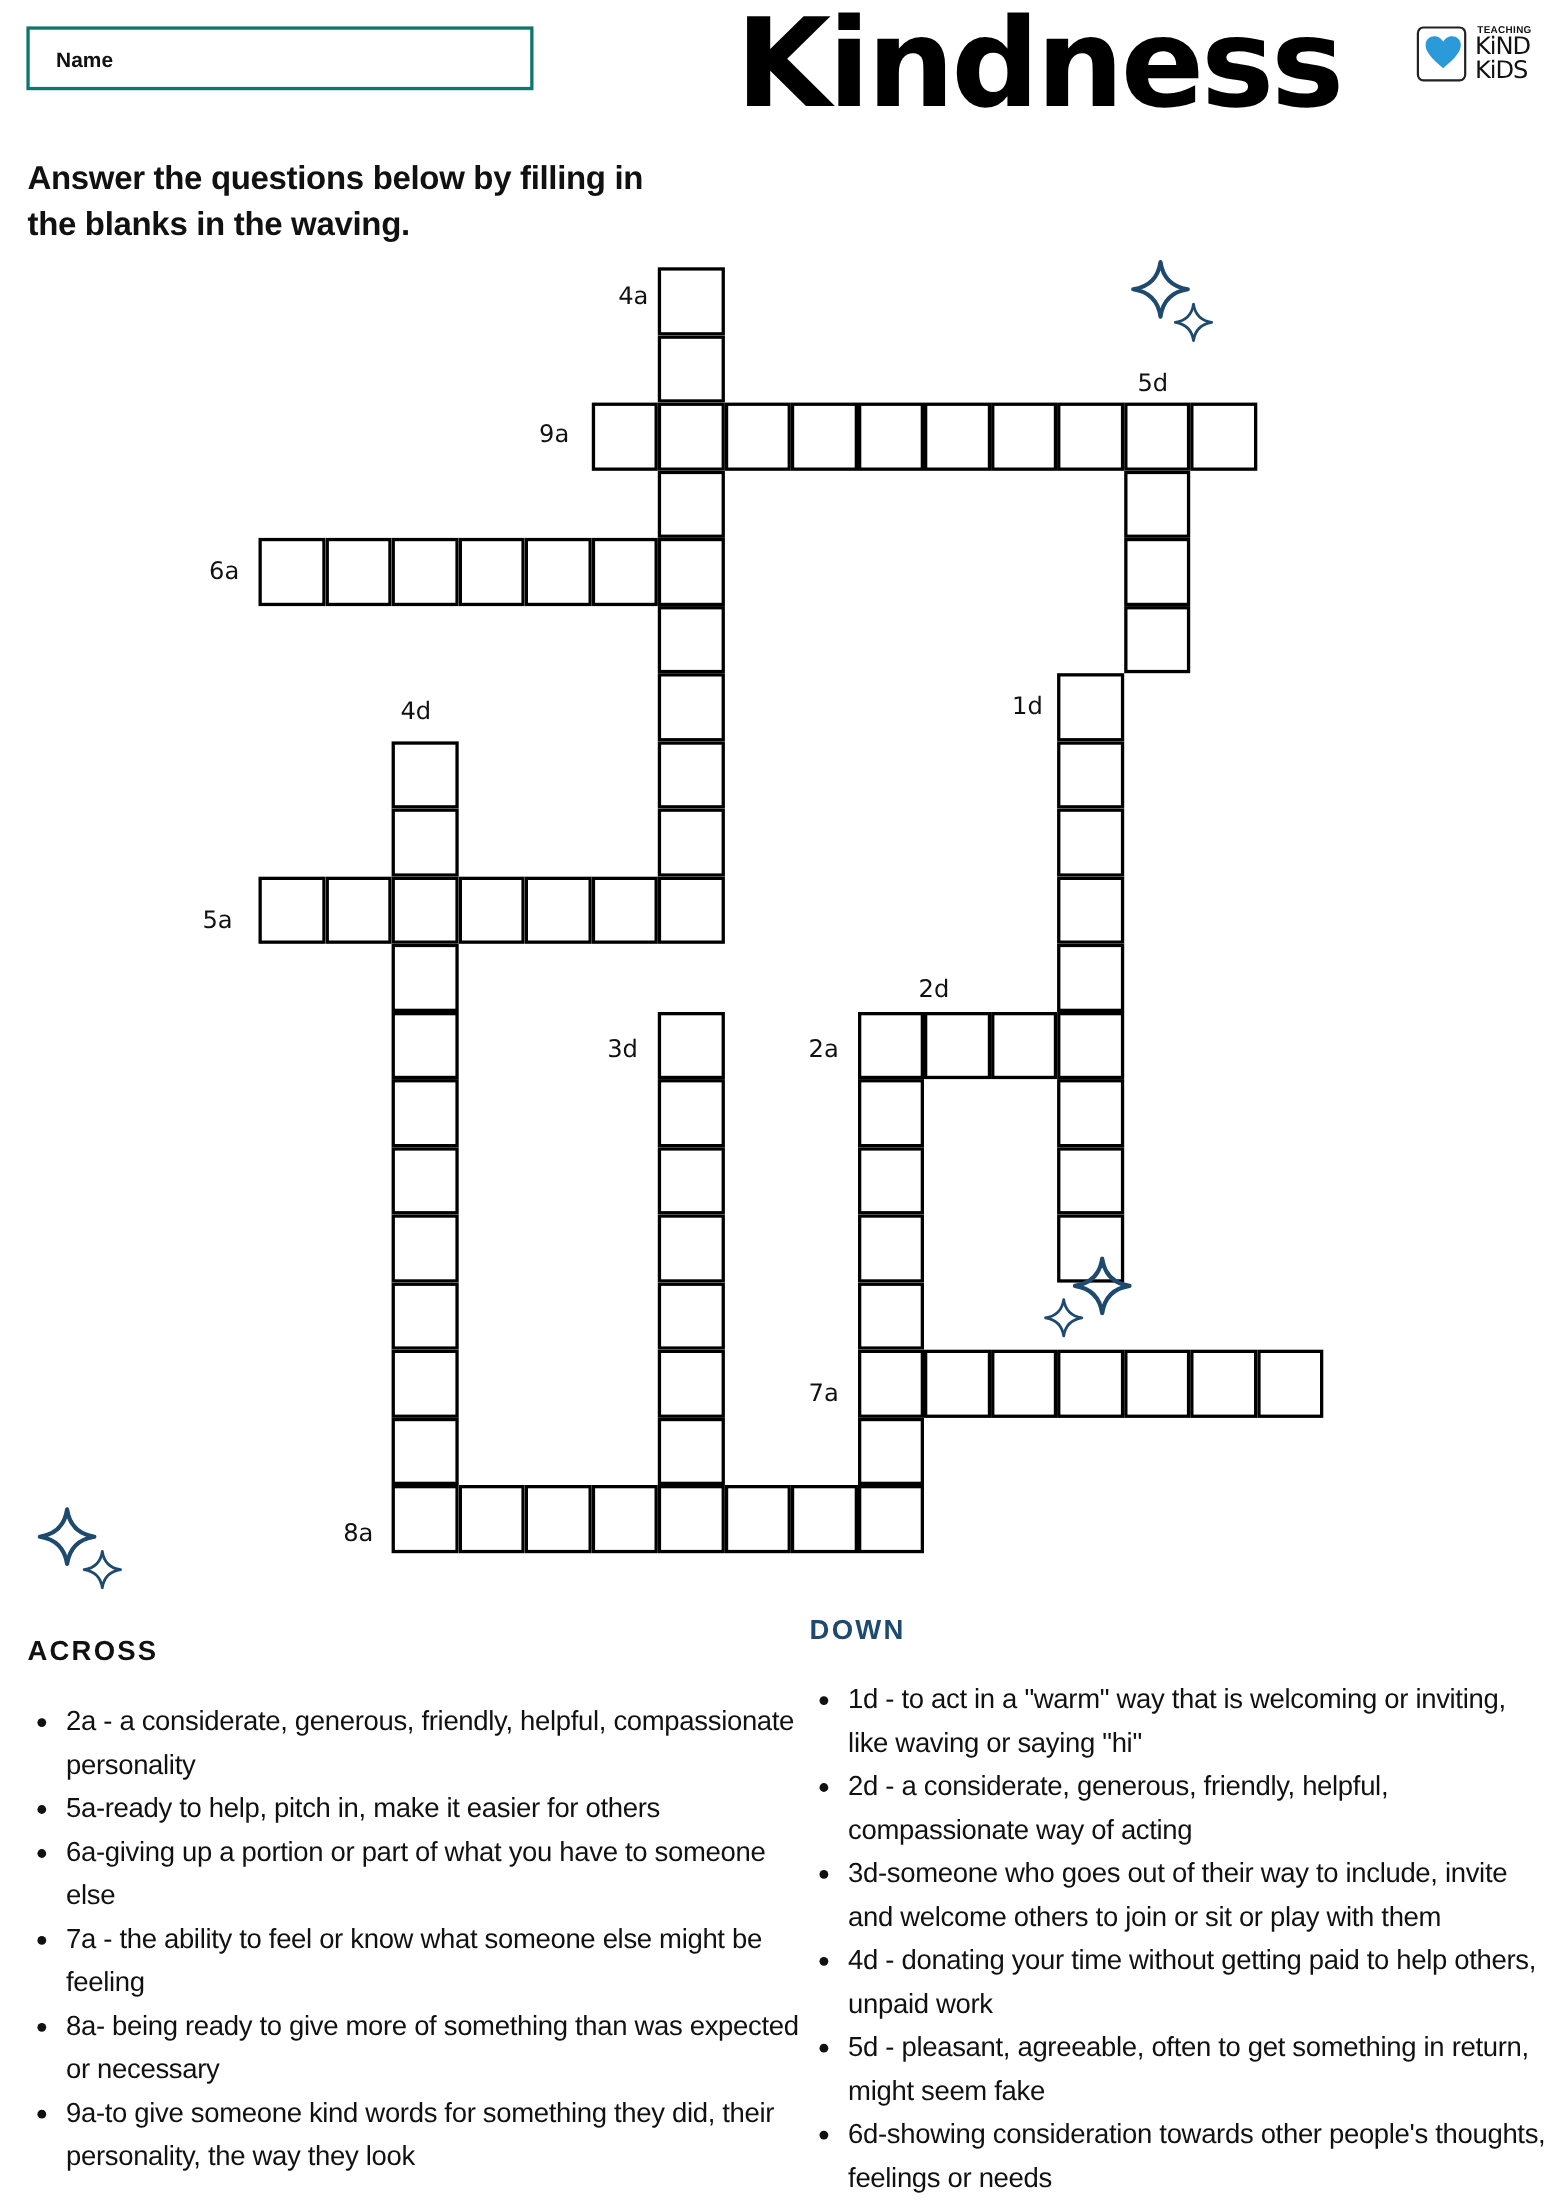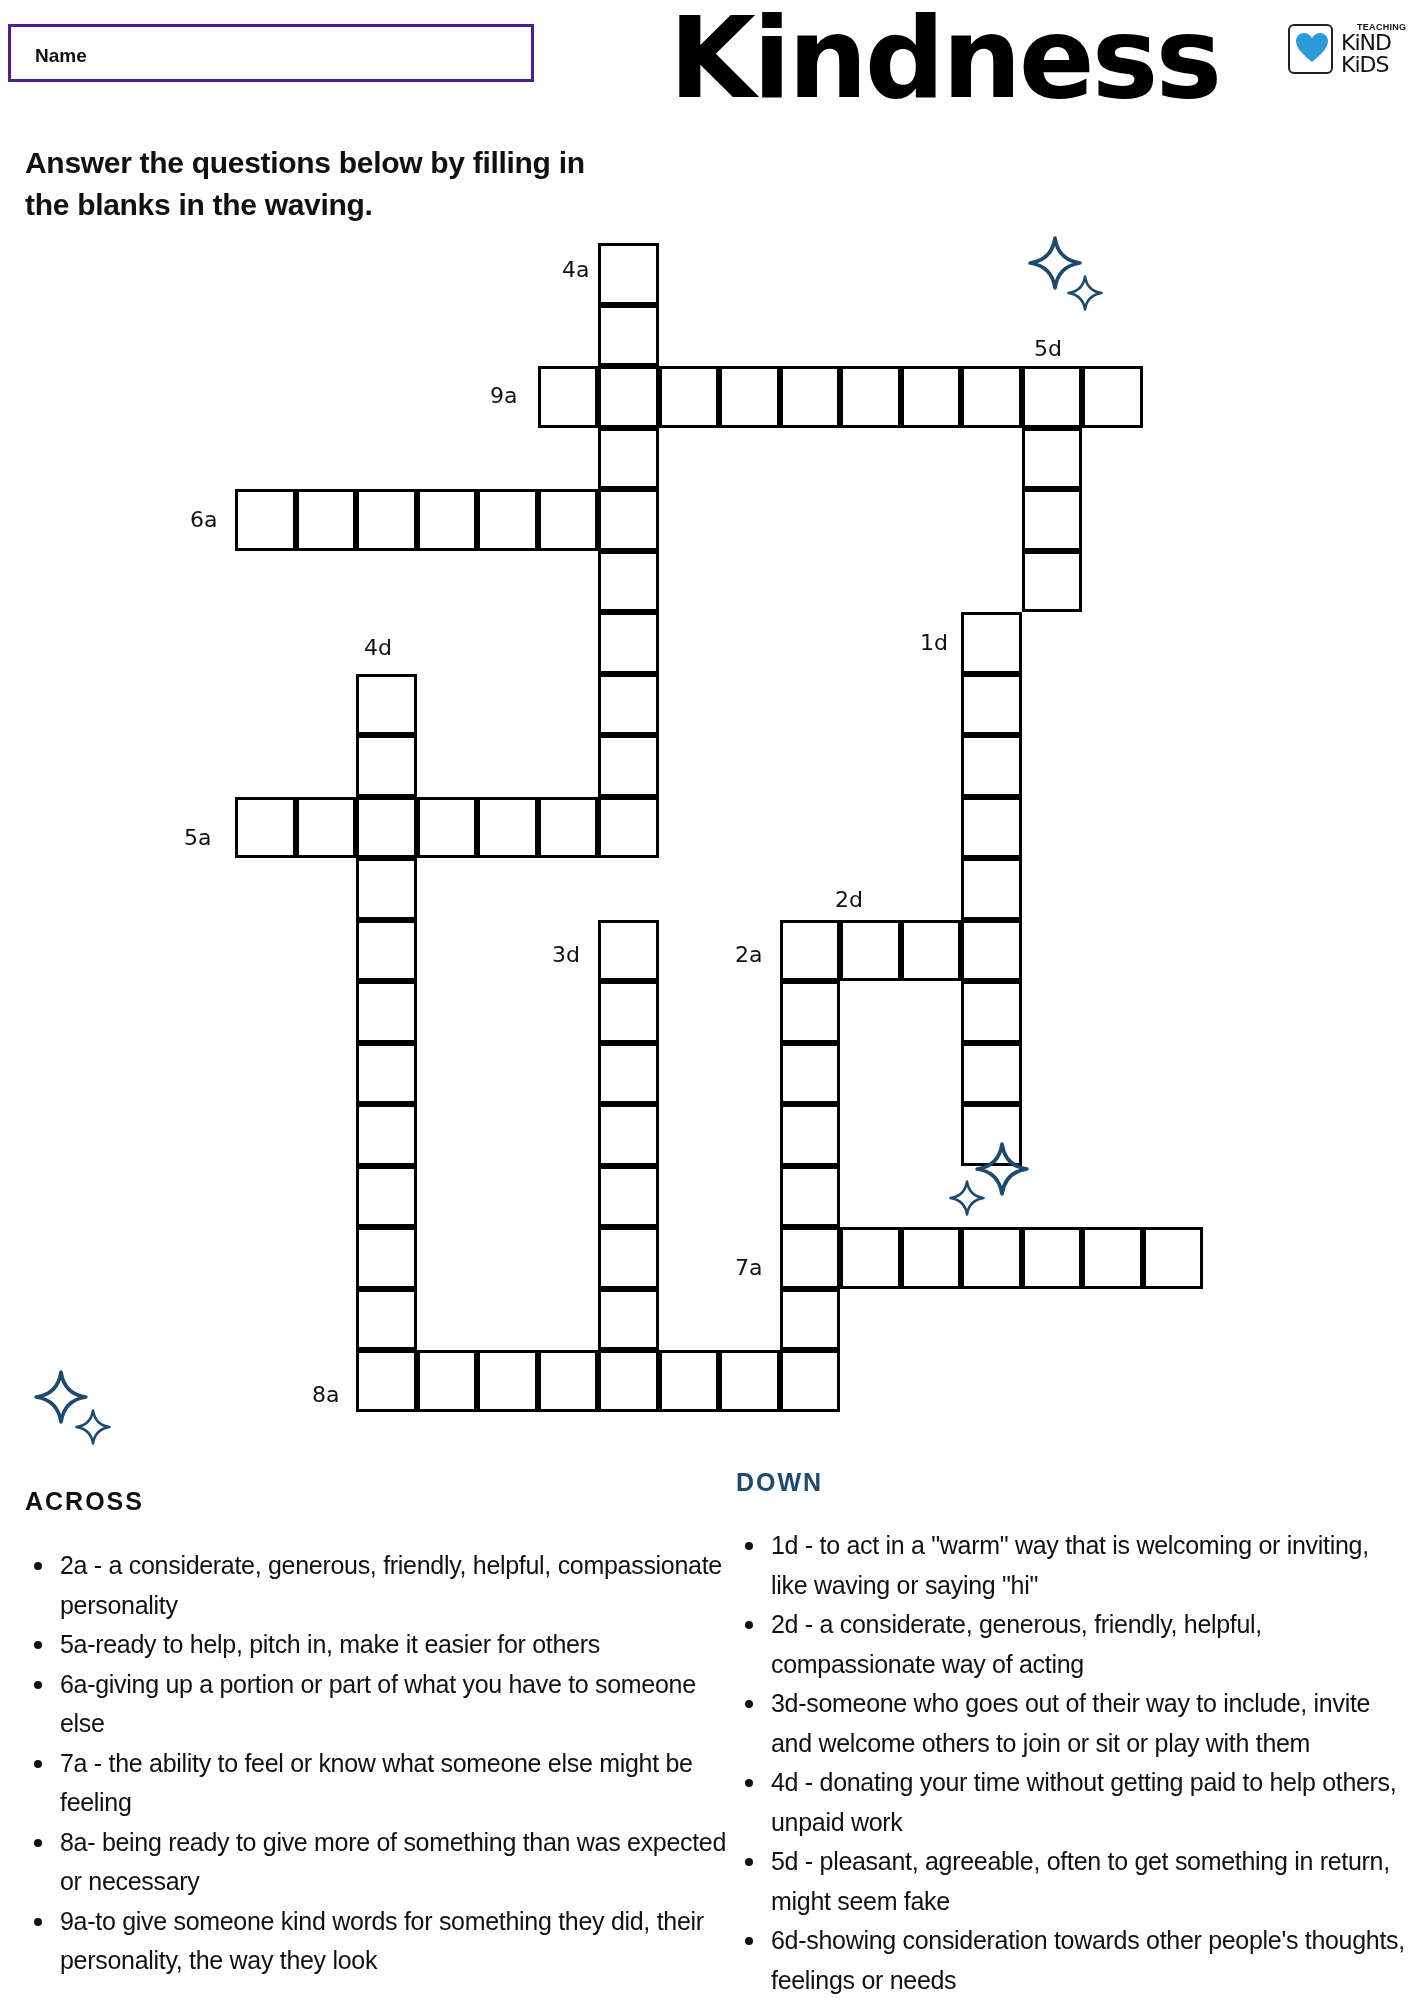--- a/index.html
+++ b/index.html
@@ -1,33 +1,33 @@
 <!DOCTYPE html>
 <html><head>
 <meta charset="utf-8">
 <style>
   html, body { margin: 0; padding: 0; background: #ffffff; }
   body { width: 1414px; height: 2000px; position: relative; overflow: hidden;
          font-family: "Liberation Sans", sans-serif; color: #111; }
-  .name-box { position: absolute; left: 8px; top: 24px; width: 526px; height: 58px;
-              border: 3px solid #4c1d95; box-sizing: border-box; }
+  .name-box { position: absolute; left: 24px; top: 24px; width: 461px; height: 58px;
+              border: 3px solid #0f766e; box-sizing: border-box; }
   .name-label { position: absolute; left: 24px; top: 18px; font-weight: bold; font-size: 19px; }
   .instructions { position: absolute; left: 25px; top: 142px; width: 600px;
                   font-weight: bold; font-size: 30px; line-height: 42px; letter-spacing: -0.3px; }
   .title { position: absolute; left: 620px; top: 2px; width: 700px; text-align: center;
            font-family: "DejaVu Sans", sans-serif; font-weight: 900; color: #000;
            line-height: 1; }
   .title .l1 { display: block; font-size: 112px; letter-spacing: -3px; margin-left: -52px; font-weight: bold; }
   .title .l2 { display: block; font-size: 124px; letter-spacing: -4px; margin-top: -8px; font-weight: bold; }
   .logo { position: absolute; left: 1283px; top: 18px; width: 125px; height: 72px; }
   .logo .bubble { position: absolute; left: 5px; top: 6px; width: 45px; height: 50px;
                   border: 2px solid #222; border-radius: 6px; box-sizing: border-box; }
   .logo .heart { position: absolute; left: 12px; top: 14px; width: 34px; height: 32px; }
   .logo .txt-small { position: absolute; left: 60px; top: 4px; font-size: 9px; font-weight: bold;
-                     letter-spacing: 0.3px; margin-left: 14px; }
+                     letter-spacing: 0.3px; }
   .logo .txt-big { position: absolute; left: 58px; top: 14px; font-size: 22px; line-height: 22px; font-weight: normal;
                    font-family: "DejaVu Sans", sans-serif; letter-spacing: -1px; }
   .grid { position: absolute; left: 0; top: 0; }
   .cell { position: absolute; width: 60.5px; height: 61.5px; box-sizing: border-box;
           border: 3px solid #000; background: #fff; }
   .clue-num { position: absolute; font-family: "DejaVu Sans", sans-serif; font-size: 22px; color: #111; }
   .sparkle { position: absolute; }
   .heading { position: absolute; font-weight: bold; font-size: 25px; letter-spacing: 2px; }
   .heading.across { left: 25px; top: 1487px; color: #111; }
   .heading.down { left: 736px; top: 1468px; color: #1d4a6e; }

